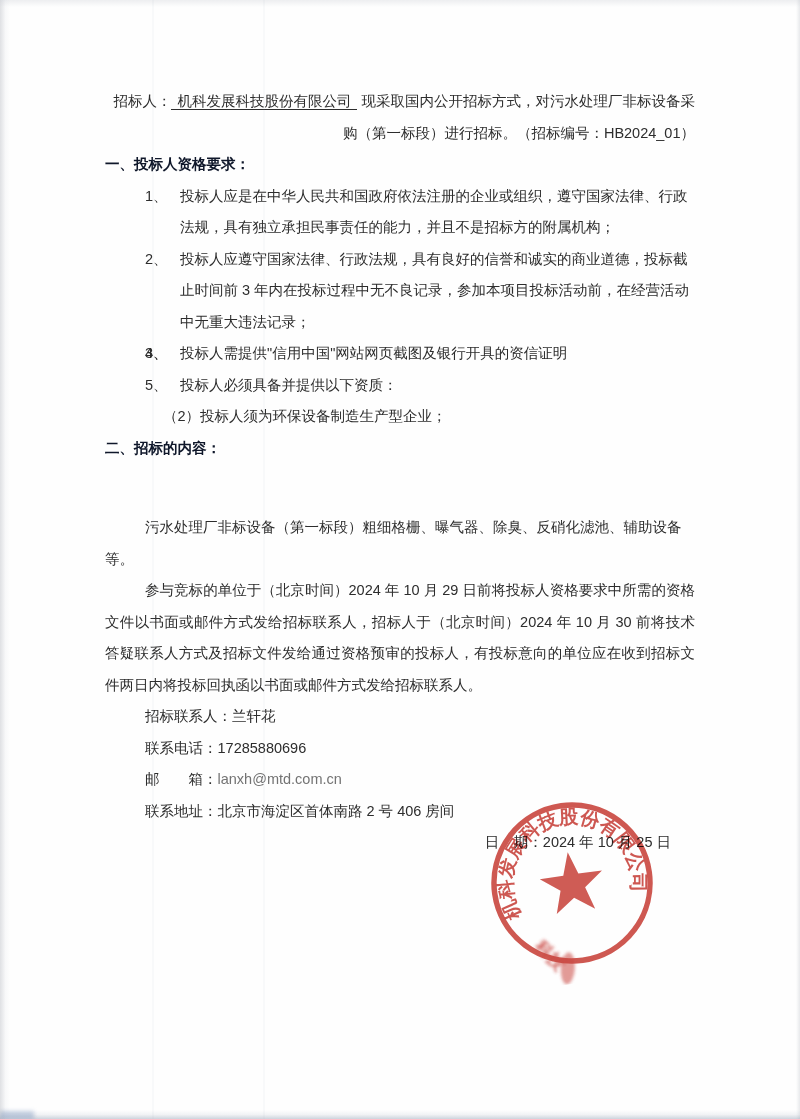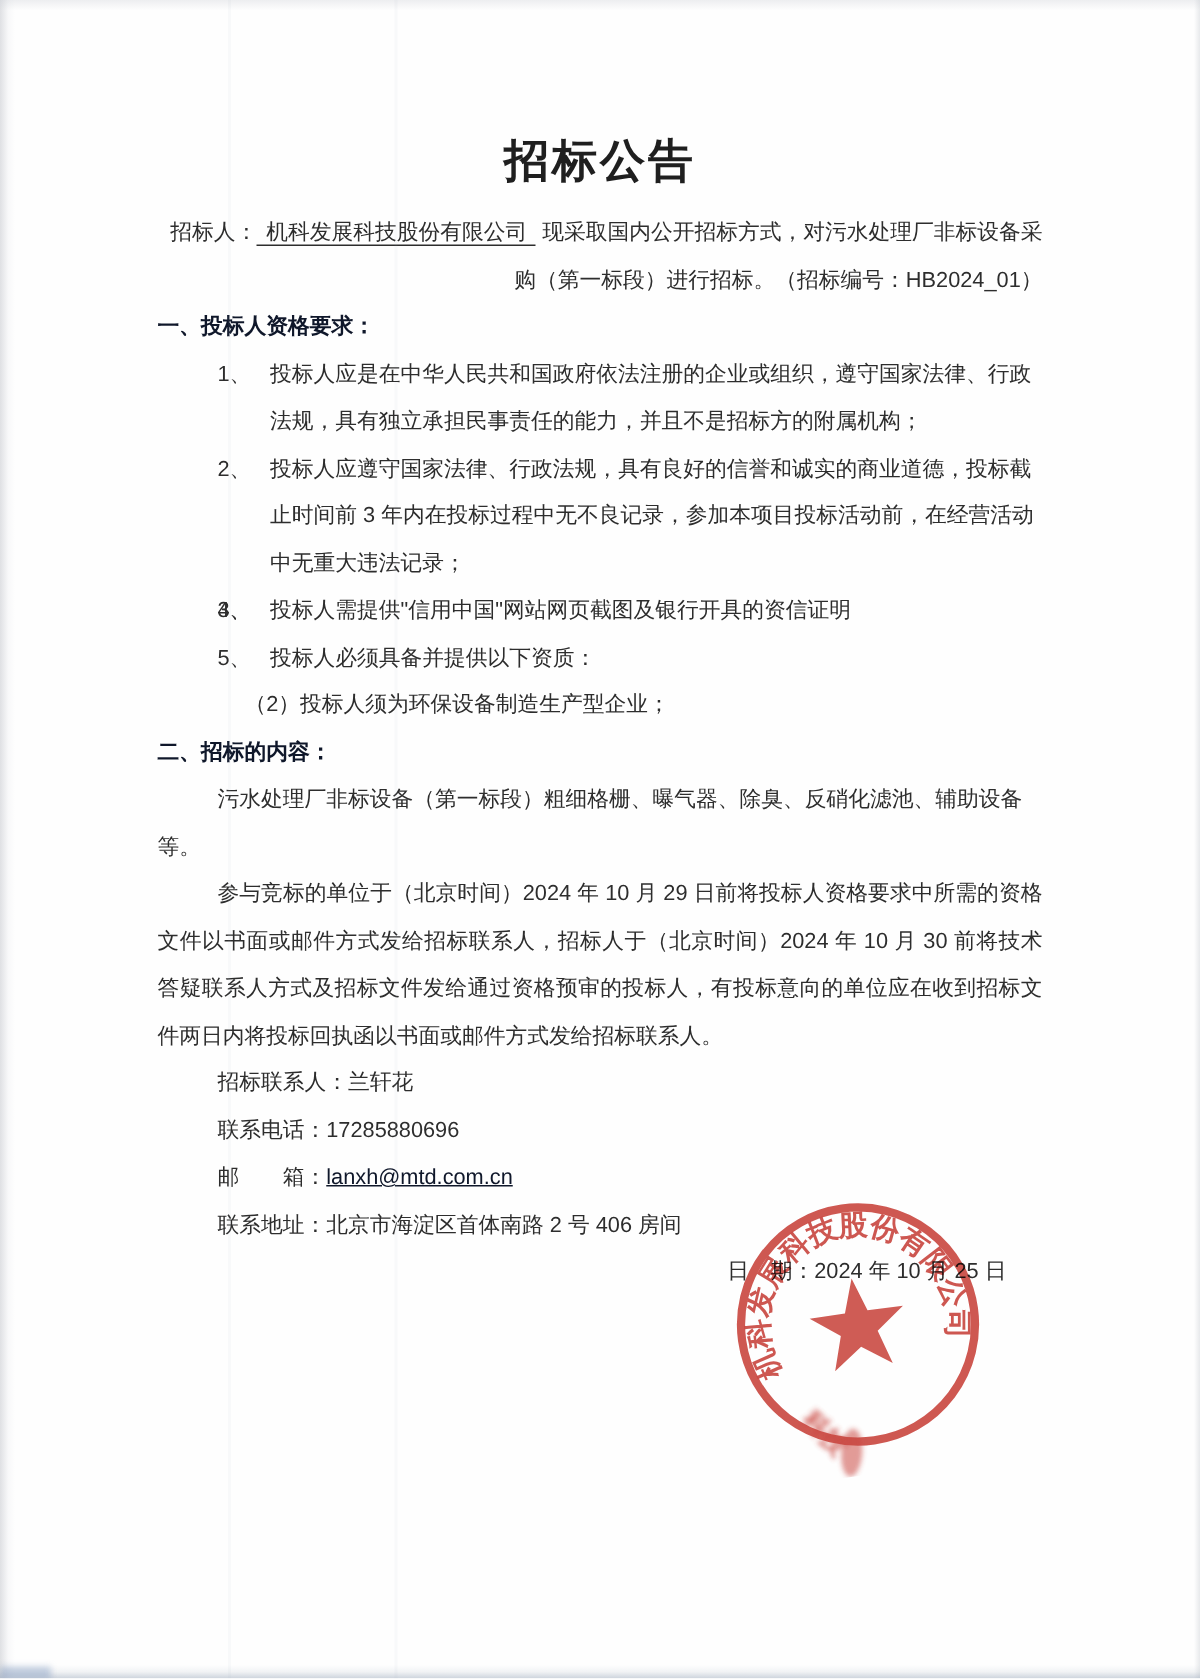--- a/index.html
+++ b/index.html
@@ -31,45 +31,44 @@
 
   .title{font-size:30px;line-height:44px;font-weight:700;text-align:center;
     margin:0 0 10px 0;letter-spacing:2px;color:#1f1f1f;}
   p,h2,.item,.subitem,.contact-row{margin:0;}
   h2{font-size:14.5px;font-weight:700;color:#0f172a;}
   .intro{text-align:right;}
   .u-company{border-bottom:1.5px solid #2d2d2d;padding:0 6px;}
   .item{position:relative;padding-left:75px;}
   .item .no{position:absolute;left:40px;top:0;}
   .subitem{padding-left:58px;}
-  .indented{text-indent:40px;}
+  .indented{text-indent:40px;margin-top:48px;}
   .para3{text-indent:40px;text-align:justify;}
   .contact-row{padding-left:40px;}
-  .email{text-decoration:underline;color:#0f172a;cursor:pointer;}
+  .email{color:#737373;cursor:pointer;}
   .signature{width:fit-content;margin-left:auto;margin-right:24px;position:relative;z-index:1;}
   .sig-line1{letter-spacing:3.5px;white-space:nowrap;}
   .sig-line2{margin-left:16px;white-space:nowrap;}
 
   .stamp{position:absolute;left:472px;top:783px;width:200px;height:200px;
     mix-blend-mode:multiply;opacity:.9;transform:rotate(-8deg);pointer-events:none;z-index:2;}
 </style>
 </head>
 <body>
 
 <div class="page">
 
   <div class="edge-left"></div>
   <div class="edge-top"></div>
   <div class="edge-right"></div>
   <div class="edge-bottom"></div>
   <div class="corner-mark"></div>
   <div class="crease c1"></div>
   <div class="crease c2"></div>
 
-  <h1 class="title">招标公告</h1>
 
   <p class="intro"><span>招标人：</span><span class="u-company">机科发展科技股份有限公司</span><span> 现采取国内公开招标方式，对污水处理厂非标设备采购（第一标段）进行招标。（招标编号：HB2024_01）</span></p>
 
   <h2>一、投标人资格要求：</h2>
 
   <div class="item">
     <span class="no">1、</span>
     <span class="txt">投标人应是在中华人民共和国政府依法注册的企业或组织，遵守国家法律、行政法规，具有独立承担民事责任的能力，并且不是招标方的附属机构；</span>
   </div>
   <div class="item">

